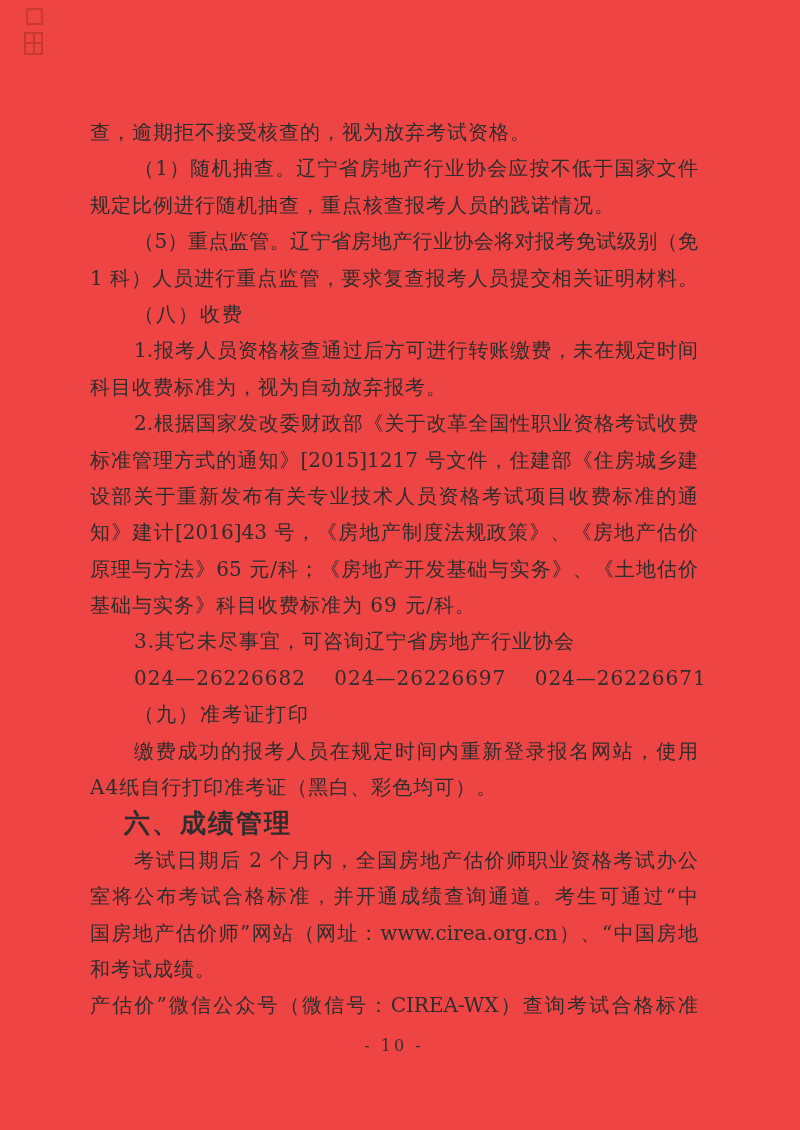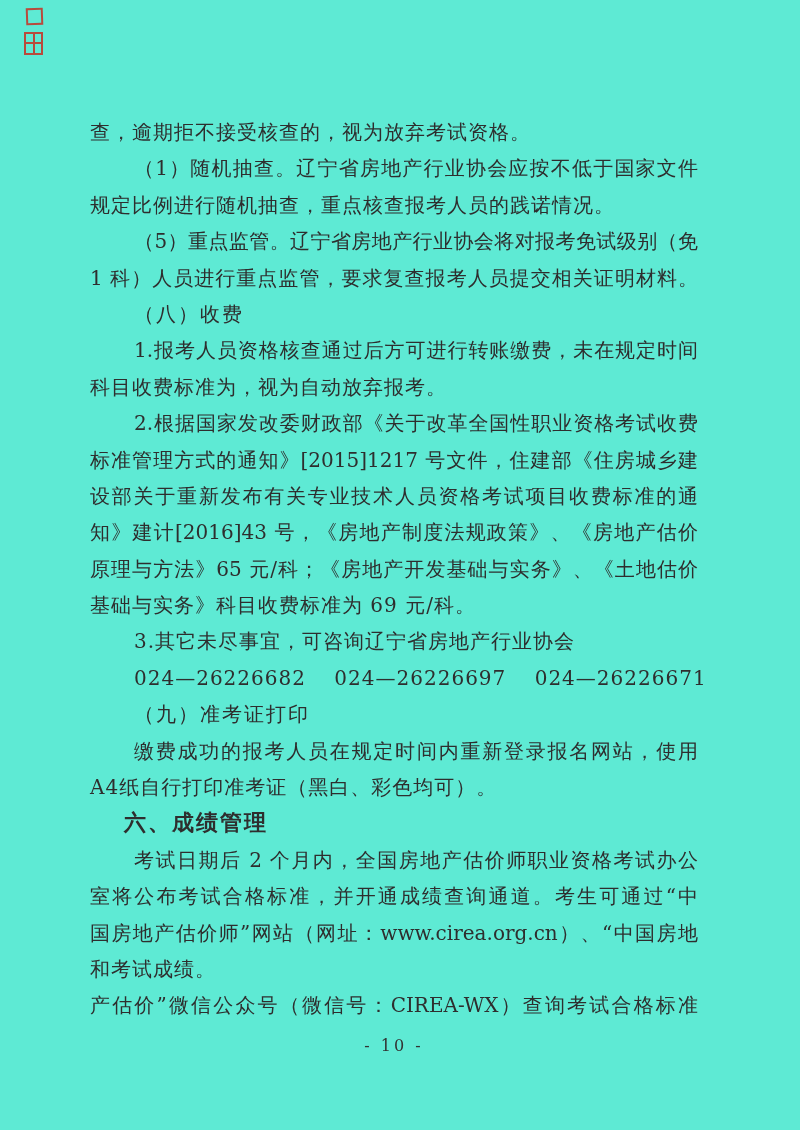--- a/index.html
+++ b/index.html
@@ -6,21 +6,21 @@
   body {
     width: 800px; height: 1130px;
     background: #ffffff;
     position: relative;
     font-family: "DejaVu Serif", "Liberation Serif", serif;
     overflow: hidden;
   }
   .page {
     position: absolute; left: 0; top: 0;
     width: 800px; height: 1130px;
-    background: #5eead4;
+    background: #ef4444;
   }
   
   .red-mark-top {
     position: absolute; left: 26px; top: 8px;
     width: 13px; height: 13px;
     border: 2px solid #c23a2c;
     transform: rotate(-2deg);
     opacity: 0.9;
   }
   .red-mark-bottom {
@@ -55,21 +55,21 @@
     text-align-last: justify;
     text-justify: inter-ideograph;
   }
   .line.b-serif {
     font-weight: normal;
     letter-spacing: 2px;
   }
   .line.b-sans {
     font-family: "DejaVu Sans", "Liberation Sans", sans-serif;
     font-weight: bold;
-    font-size: 22px;
+    font-size: 26px;
     letter-spacing: 2px;
     padding-left: 34px;
   }
   .footer {
     position: absolute; left: 90px; top: 1036px;
     width: 608px;
     text-align: center;
     font-size: 16px;
     color: #333333;
     letter-spacing: 3px;

